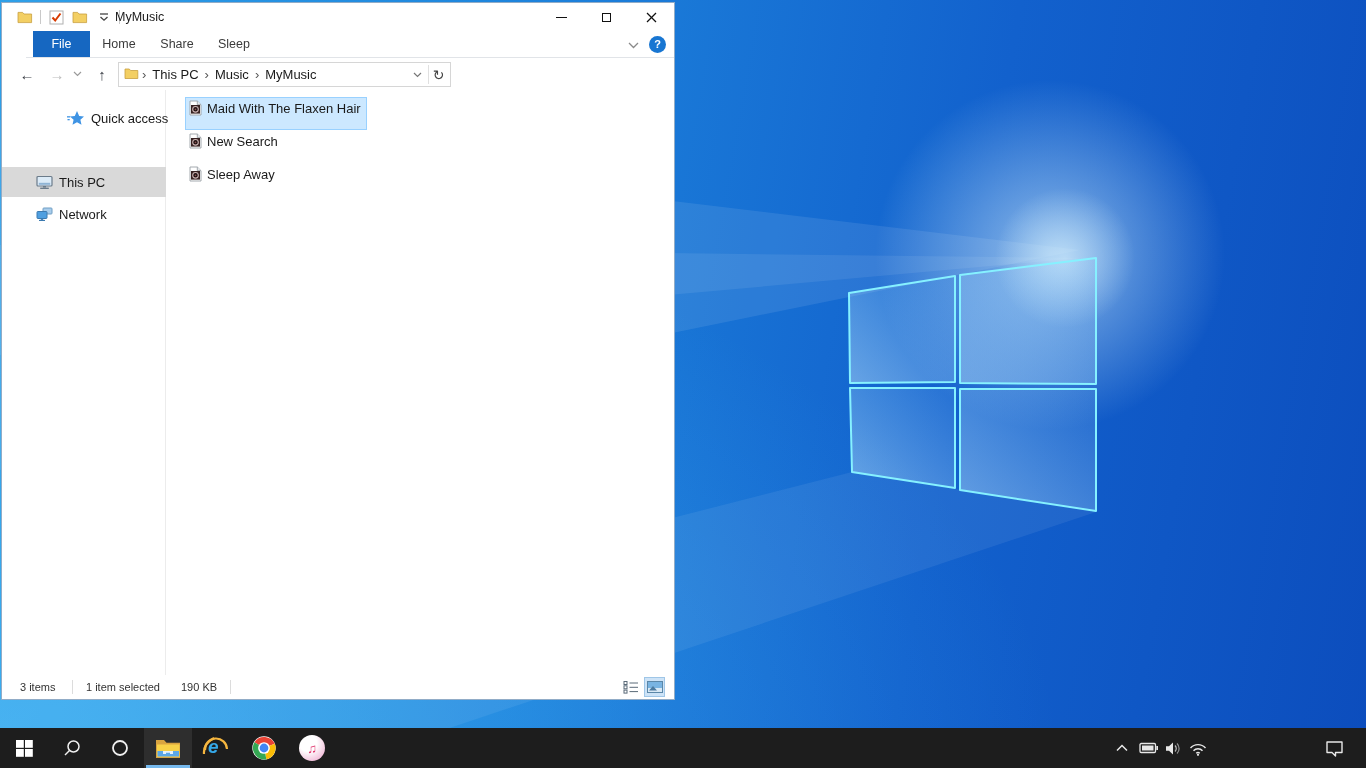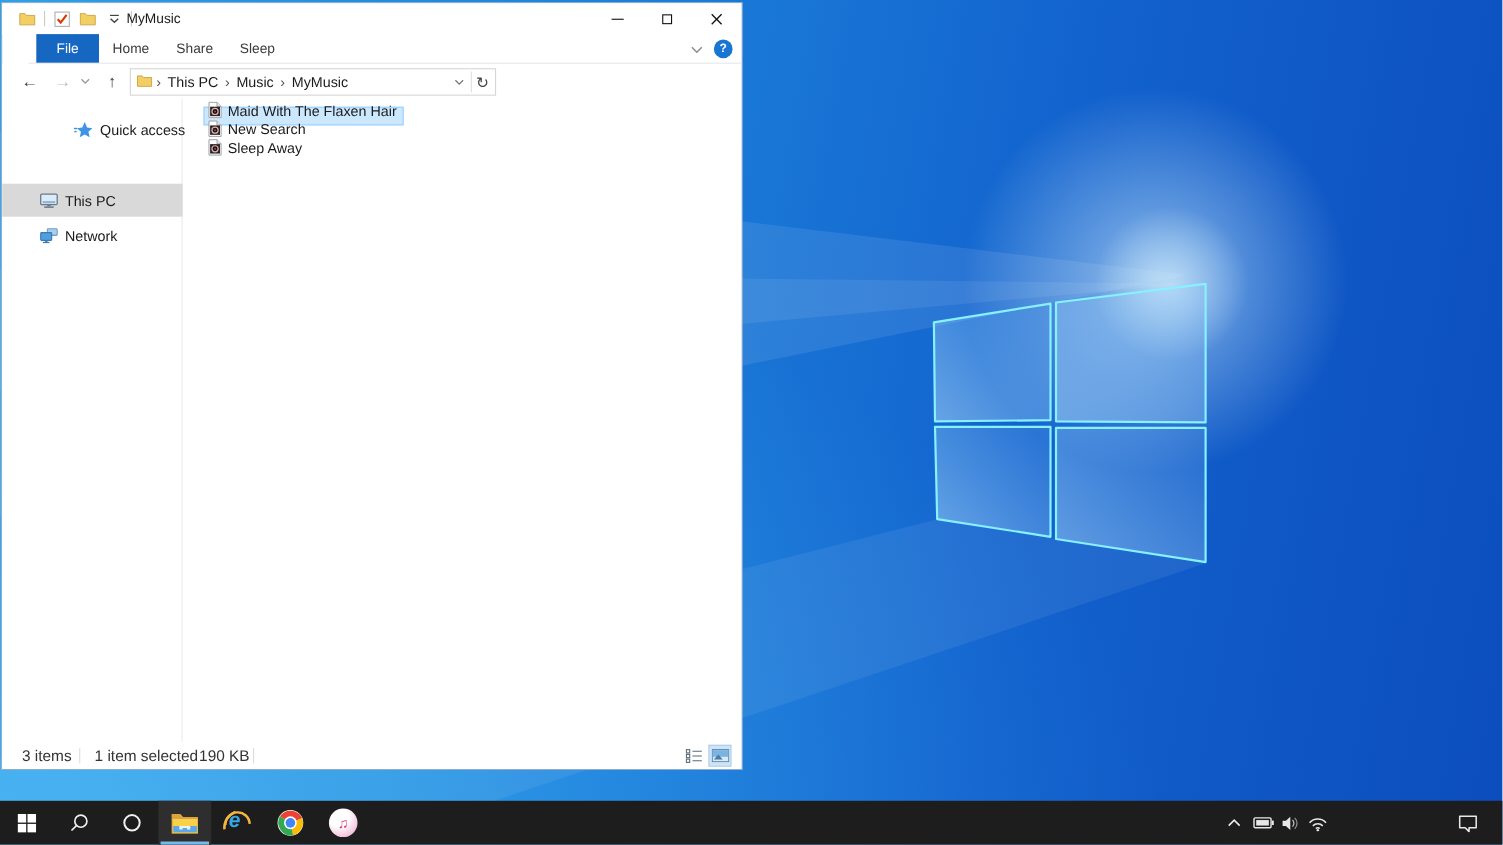--- a/index.html
+++ b/index.html
@@ -56,26 +56,26 @@
   .search-icon { position:absolute; right:6px; top:4px; }
 
   .bodyarea { position:absolute; left:0; top:87px; right:0; bottom:24px; background:#fff; }
   .sidebar { position:absolute; left:0; top:0; width:164px; bottom:0; border-right:1px solid #ececec; }
   .side-item { position:absolute; left:0; width:164px; height:30px; display:flex; align-items:center; }
   .side-item.sel { background:#d9d9d9; }
   .side-icon { position:absolute; left:33px; width:18px; height:16px; display:flex; align-items:center; justify-content:center; }
   .side-label { position:absolute; left:57px; }
 
   .filelist { position:absolute; left:183px; top:7px; }
-  .file-row { display:flex; align-items:center; height:17px; padding:0 5px 11px 3px; border:1px solid transparent; width:fit-content; }
+  .file-row { display:flex; align-items:center; height:33px; padding:0 5px 11px 3px; border:1px solid transparent; width:fit-content; }
   .file-row.sel { background:#cce8ff; border-color:#99d1ff; }
   .file-row .fname { margin-left:5px; white-space:nowrap; }
 
   .statusbar { position:absolute; left:0; bottom:0; right:0; height:24px; background:#fff; }
-  .status-text { position:absolute; top:0; height:24px; display:flex; align-items:center; font-size:14px; color:#333; }
+  .status-text { position:absolute; top:0; height:24px; display:flex; align-items:center; font-size:11px; color:#333; }
   .st-sep { position:absolute; top:5px; width:1px; height:14px; background:#dcdcdc; }
   .view-btn { position:absolute; top:3px; width:19px; height:18px; display:flex; align-items:center; justify-content:center; }
   .view-btn.active { background:#cde3f7; outline:1px solid #9fc6e7; }
 
   
   .taskbar { position:absolute; left:0; top:728px; width:1366px; height:40px; background:#1d1d1d; }
   .tb-btn { position:absolute; top:0; width:48px; height:40px; display:flex; align-items:center; justify-content:center; }
   .tb-btn.active { background:#2e2e2e; }
   .tb-underline { position:absolute; left:2px; right:2px; bottom:0; height:3px; background:#76b9ed; }
   .tray-btn { position:absolute; top:0; height:40px; display:flex; align-items:center; justify-content:center; }

